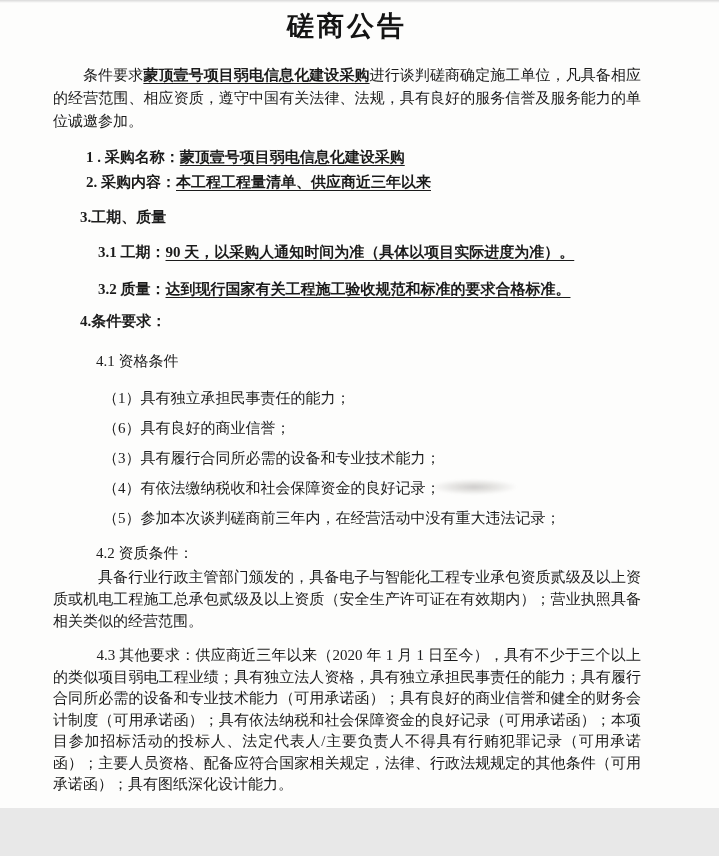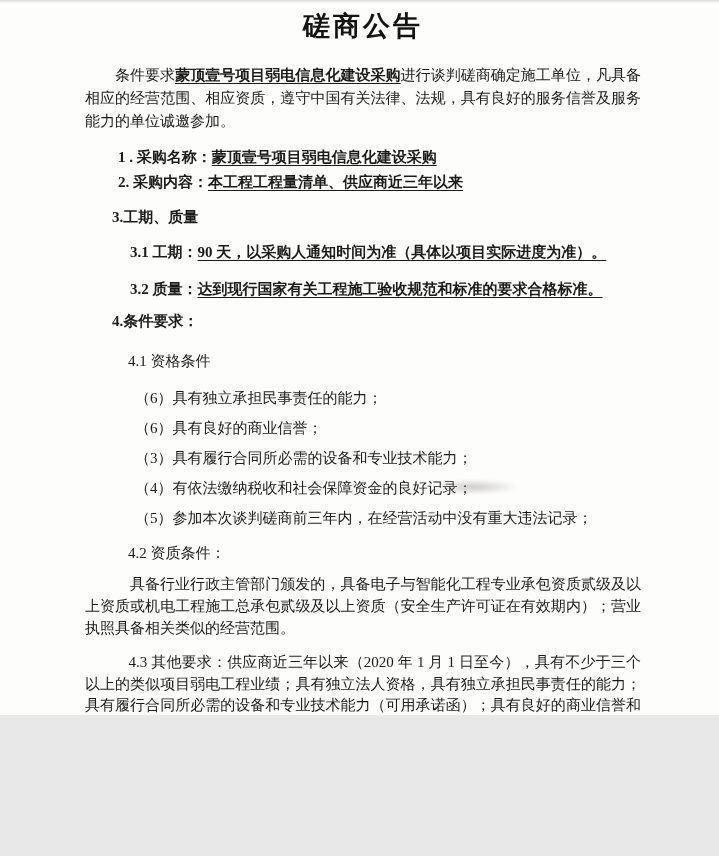--- a/index.html
+++ b/index.html
@@ -1,25 +1,25 @@
 <!DOCTYPE html>
 <html><head>
 <meta charset="utf-8">
 <style>
   * { margin: 0; padding: 0; box-sizing: border-box; }
   html, body { background: #e8e8e8; }
   body { width: 719px; font-family: "Liberation Serif", "DejaVu Serif", serif; }
   .page {
     position: relative;
     width: 719px;
-    height: 715px;
+    height: 808px;
     background: #fdfdfc;
     color: #1b1b1b;
     overflow: hidden;
-    padding: 8px 78px 0 85px;
+    padding: 8px 78px 0 53px;
     font-size: 15px;
   }
   .doc-title {
     text-align: center;
     font-size: 27px;
     font-weight: bold;
     letter-spacing: 3px;
     color: #141414;
   }
   .intro {
@@ -33,21 +33,21 @@
   .num-item { margin-left: 33px; line-height: 25px; font-weight: bold; }
   .num-item.first { margin-top: 12px; }
   .h-sec { margin-top: 13px; margin-left: 27px; font-weight: bold; }
   .sub-item { margin-left: 45px; font-weight: bold; }
   .s31 { margin-top: 16px; }
   .s32 { margin-top: 18px; }
   .h41 { margin-top: 21px; margin-left: 43px; }
   .qual-item { margin-left: 50px; margin-top: 13px; line-height: 17px; }
   .qual-item.first { margin-top: 19px; }
   .h42 { margin-top: 17px; margin-left: 43px; }
-  .body-42 { margin-top: 10px; line-height: 22px; text-indent: 3em; text-align: justify; }
+  .body-42 { margin-top: 3px; line-height: 22px; text-indent: 3em; text-align: justify; }
   .body-43 { margin-top: 13px; line-height: 21.5px; text-indent: 2.9em; text-align: justify; }
   .registration { margin-top: 12px; line-height: 30px; text-indent: 2em; text-align: justify; }
   .smudge {
     position: absolute;
     left: 430px; top: 479px;
     width: 88px; height: 16px;
     background: radial-gradient(ellipse at center, rgba(120,115,110,0.35), rgba(120,115,110,0) 70%);
     filter: blur(1px);
     pointer-events: none;
   }
@@ -75,21 +75,21 @@
   <div class="h-sec">3.工期、质量</div>
 
   <div class="sub-item s31"><span>3.1 工期：</span><span class="u">90 天，以采购人通知时间为准（具体以项目实际进度为准）。</span></div>
 
   <div class="sub-item s32"><span>3.2 质量：</span><span class="u">达到现行国家有关工程施工验收规范和标准的要求合格标准。</span></div>
 
   <div class="h-sec">4.条件要求：</div>
 
   <div class="h41">4.1 资格条件</div>
 
-  <div class="qual-item first">（6）具有独立承担民事责任的能力；</div>
+  <div class="qual-item first">（1）具有独立承担民事责任的能力；</div>
   <div class="qual-item">（6）具有良好的商业信誉；</div>
   <div class="qual-item">（3）具有履行合同所必需的设备和专业技术能力；</div>
   <div class="qual-item">（4）有依法缴纳税收和社会保障资金的良好记录；</div>
   <div class="qual-item">（5）参加本次谈判磋商前三年内，在经营活动中没有重大违法记录；</div>
 
   <div class="h42">4.2 资质条件：</div>
   <p class="body-42">具备行业行政主管部门颁发的，具备电子与智能化工程专业承包资质贰级及以上资质或机电工程施工总承包贰级及以上资质（安全生产许可证在有效期内）；营业执照具备相关类似的经营范围。</p>
 
   <p class="body-43">4.3 其他要求：供应商近三年以来（2020 年 1 月 1 日至今），具有不少于三个以上的类似项目弱电工程业绩；具有独立法人资格，具有独立承担民事责任的能力；具有履行合同所必需的设备和专业技术能力（可用承诺函）；具有良好的商业信誉和健全的财务会计制度（可用承诺函）；具有依法纳税和社会保障资金的良好记录（可用承诺函）；本项目参加招标活动的投标人、法定代表人/主要负责人不得具有行贿犯罪记录（可用承诺函）；主要人员资格、配备应符合国家相关规定，法律、行政法规规定的其他条件（可用承诺函）；具有图纸深化设计能力。</p>
 

